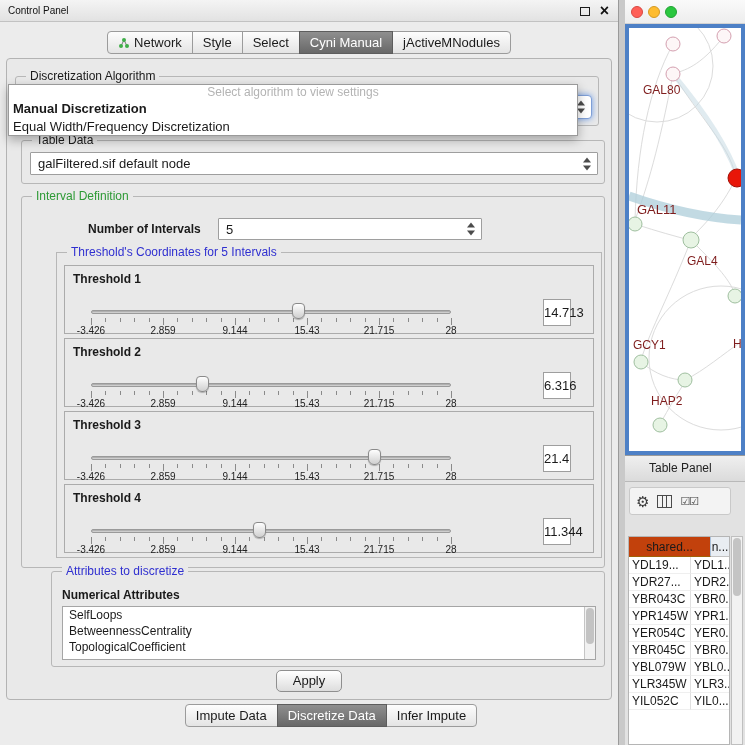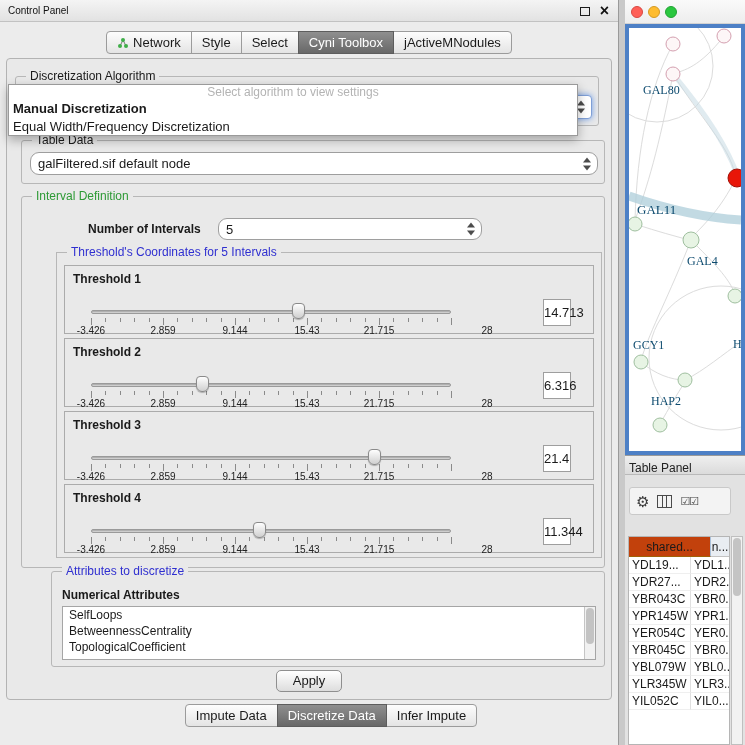--- a/index.html
+++ b/index.html
@@ -62,21 +62,21 @@
   .popup {
     position:absolute; left:1px; top:25px; width:570px; height:52px;
     background:#fff; border:1px solid #9a9a9a; z-index:30;
     box-shadow:0 4px 10px rgba(0,0,0,.3);
   }
   .popup-header { height:14px; line-height:14px; text-align:center; color:#b3b3b3; font-size:12px; }
   .popup-item { font-size:13px; padding:2px 4px 1px 4px; }
   .popup-item.bold { font-weight:bold; }
 
   
-  .combo { position:absolute; background:#fff; border:1px solid #9e9e9e; border-radius:9px; }
+  .combo { position:absolute; background:#fff; border:1px solid #9e9e9e; border-radius:1px; }
   .combo .val { display:block; font-size:13px; line-height:21px; padding-left:7px; white-space:nowrap; overflow:hidden; }
   .spin { position:absolute; right:6px; top:50%; transform:translateY(-50%); }
   .spin i { display:block; width:0; height:0; border-left:4px solid transparent; border-right:4px solid transparent; }
   .spin .up { border-bottom:5px solid #4c4c4c; margin-bottom:3px; }
   .spin .dn { border-top:5px solid #4c4c4c; }
 
   .tabledata-group { left:14px; top:81px; width:584px; height:44px; }
   .tabledata-group .combo { left:8px; top:11px; width:568px; height:23px; }
 
   .interval-group { left:14px; top:137px; width:584px; height:372px; }
@@ -100,21 +100,21 @@
     border:1px solid #8a8a8a; border-radius:4px 4px 6px 6px;
     box-shadow:0 1px 1px rgba(0,0,0,.25); z-index:2;
   }
   .ticks { position:absolute; left:0; right:0; top:52px; height:8px; }
   .tick { position:absolute; top:0; width:1px; height:4px; background:#8a8a8a; }
   .tick.major { height:7px; }
   .scale { position:absolute; left:0; right:0; top:59px; height:11px; }
   .scale span { position:absolute; transform:translateX(-50%); font-size:10px; color:#222; white-space:nowrap; }
   .scale span:nth-child(1){left:0%;} .scale span:nth-child(2){left:20%;}
   .scale span:nth-child(3){left:40%;} .scale span:nth-child(4){left:60%;}
-  .scale span:nth-child(5){left:80%;} .scale span:nth-child(6){left:100%;margin-left:36px;}
+  .scale span:nth-child(5){left:80%;} .scale span:nth-child(6){left:100%;}
   .t-value {
     position:absolute; left:478px; top:33px; width:28px; height:27px;
     background:#fff; border:1px solid #9e9e9e;
     font-size:13px; line-height:25px; text-align:right; padding-right:6px;
   }
 
   .attr-group { left:44px; top:512px; width:554px; height:96px; }
   .attr-label { position:absolute; left:10px; top:16px; font-weight:bold; font-size:12px; }
   .attr-list {
     position:absolute; left:10px; top:34px; width:534px; height:54px;
@@ -135,27 +135,27 @@
 
   
   #network-window { position:absolute; left:625px; top:0; width:120px; height:455px; background:#f5f5f5; }
   .nw-titlebar { position:relative; height:24px; background:linear-gradient(#fafafa,#ededed); border-bottom:1px solid #d2d2d2; }
   .light { position:absolute; top:6px; width:12px; height:12px; border-radius:50%; }
   .light.red    { left:6px;  background:#ff5f57; border:1px solid #d94841; }
   .light.yellow { left:23px; background:#febc2f; border:1px solid #d49a24; }
   .light.green  { left:40px; background:#2ac73f; border:1px solid #22a334; }
   .nw-frame { position:absolute; top:24px; left:0; right:0; bottom:0; border:4px solid #4d80c6; background:#fff; overflow:hidden; }
   .nw-canvas { position:relative; width:100%; height:100%; }
-  .nw-label { position:absolute; font-size:12px; color:#0c4a6e; white-space:nowrap;font-family:Liberation Serif, serif; }
+  .nw-label { position:absolute; font-size:12px; color:#7f1d1d; white-space:nowrap; }
 
   
   #table-panel { position:absolute; left:625px; top:455px; width:120px; height:290px; background:#e2e2e2; border-top:1px solid #9a9a9a; }
   .tp-titlebar {
-    height:19px; background:linear-gradient(#efefef,#dbdbdb); border-bottom:1px solid #b9b9b9;
-    font-size:12px; line-height:25px; padding-left:4px; color:#222;
+    height:26px; background:linear-gradient(#efefef,#dbdbdb); border-bottom:1px solid #b9b9b9;
+    font-size:12px; line-height:25px; padding-left:24px; color:#222;
   }
   .tp-toolbar {
     position:absolute; left:4px; top:31px; right:14px; height:28px;
     background:#f3f3f3; border:1px solid #c9c9c9; border-radius:3px;
     display:flex; align-items:center; gap:8px; padding-left:6px; overflow:hidden;
   }
   .gear-icon { font-size:15px; color:#3a3a3a; line-height:1; }
   .col-icon {
     width:15px; height:13px; border:1px solid #4a4a4a; flex:none;
     background:linear-gradient(90deg, transparent 0 4px, #4a4a4a 4px 5px, transparent 5px 8px, #4a4a4a 8px 9px, transparent 9px);
@@ -201,21 +201,21 @@
       </span>
       <span>Network</span>
     </div>
     <div class="tab">
       <span>Style</span>
     </div>
     <div class="tab">
       <span>Select</span>
     </div>
     <div class="tab sel">
-      <span>Cyni Toolbox</span>
+      <span>Cyni Manual</span>
     </div>
     <div class="tab">
       <span>jActiveMNodules</span>
     </div>
   </div>
 
   <div class="main-panel">
 
     <div class="group algo-group">
       <span class="g-title">Discretization Algorithm</span>

